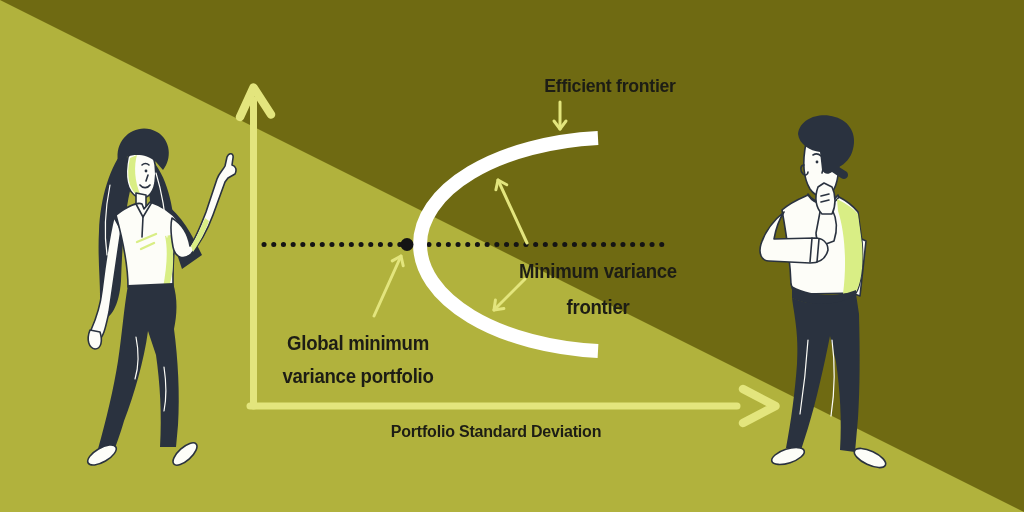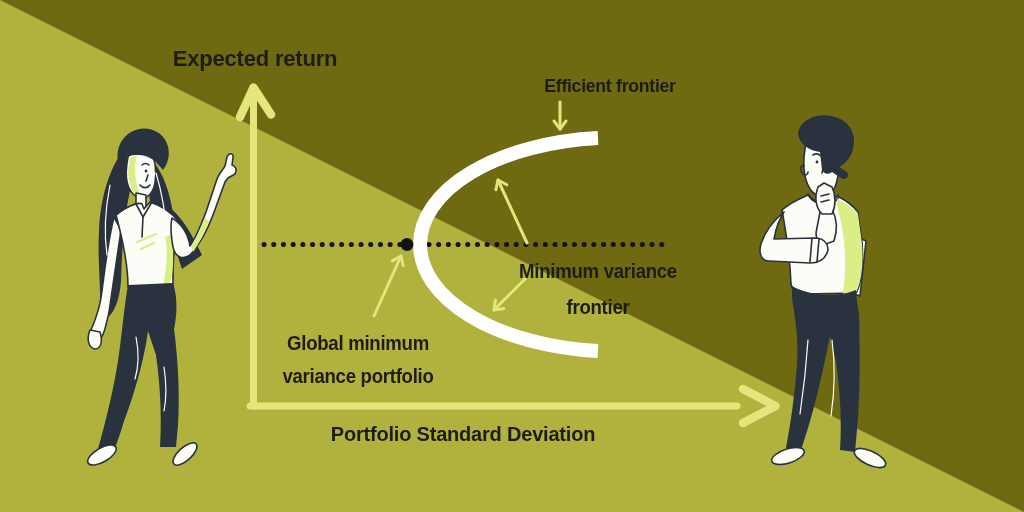--- a/index.html
+++ b/index.html
@@ -133,23 +133,22 @@
     <path class="n" d="M44 178 C64 189 92 189 108 182 L108 192 C90 199 62 199 44 190 Z"></path>
     <path class="n" d="M44 190 C64 199 92 198 108 186 L111 206 C112 244 112 280 110 310 L107 344 L92 342 C94 312 92 282 88 254 L82 228 C76 258 68 294 60 320 L53 342 L38 340 C43 314 47 284 49 256 C51 226 46 206 44 190 Z"></path>
     <g>
       <path class="ws" d="M60 232 C58 262 55 286 52 306"></path>
       <path class="ws" d="M84 232 C88 262 86 288 83 308"></path>
     </g>
     <ellipse class="o" cx="40" cy="348" rx="17" ry="7" transform="rotate(-18 40 348)"></ellipse>
     <ellipse class="o" cx="122" cy="350" rx="17" ry="7" transform="rotate(25 122 350)"></ellipse>
   </svg>
 
-  <div class="label axis-label" style="left:255px;top:47px;font-size:22px">Expected return</div>
 
-  <div class="label axis-label" style="left:463px;top:424px;font-size:20px">Portfolio Standard Deviation</div>
+  <div class="label axis-label" style="left:496px;top:424px;font-size:16px">Portfolio Standard Deviation</div>
 
   <div class="label" style="left:610px;top:76px;font-size:19px">Efficient frontier</div>
 
   <div class="label" style="left:598px;top:253px;font-size:20px;line-height:36px">
     <span class="line">Minimum variance</span>
     <span class="line">frontier</span>
   </div>
 
   <div class="label" style="left:358px;top:327px;font-size:20px;line-height:33px">
     <span class="line">Global minimum</span>

